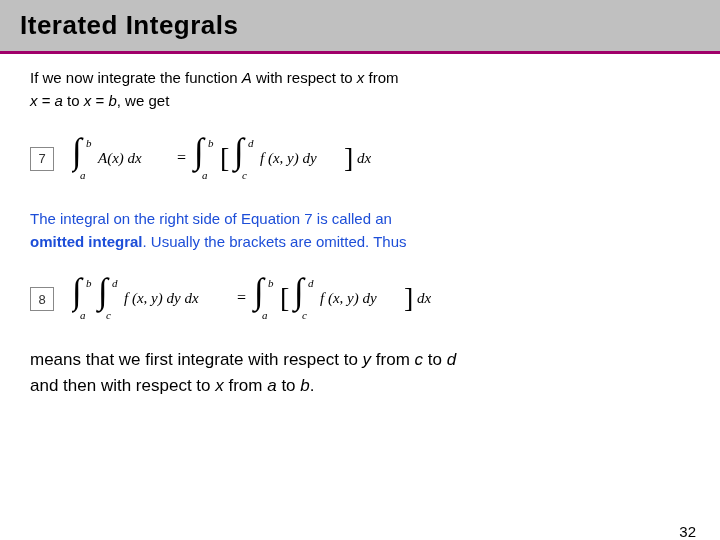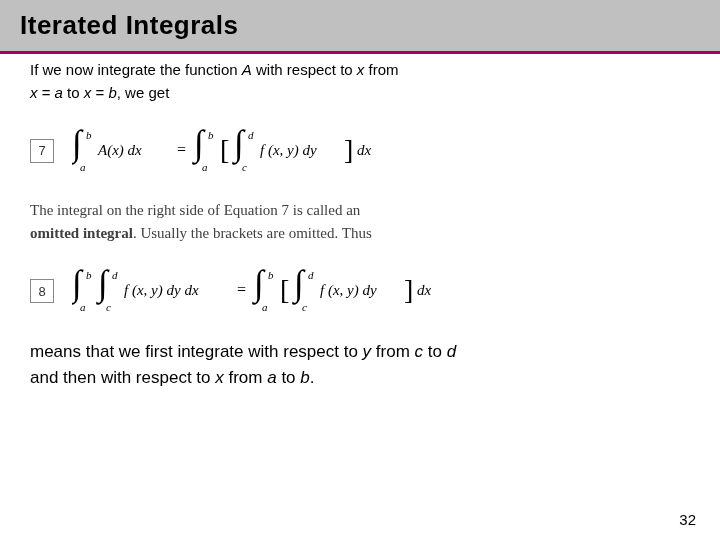--- a/index.html
+++ b/index.html
@@ -23,21 +23,21 @@
     }
 
     .header-title {
       font-size: 26px;
       font-weight: bold;
       color: #000000;
       letter-spacing: 0.5px;
     }
 
     .content {
-      padding: 4px 30px 10px 30px;
+      padding: 12px 30px 10px 30px;
     }
 
     .intro-text {
       font-size: 15px;
       line-height: 1.55;
       margin-bottom: 16px;
       color: #000;
     }
 
     .intro-text i {
@@ -60,38 +60,37 @@
       justify-content: center;
       font-size: 13px;
       color: #333;
       flex-shrink: 0;
     }
 
     .middle-text {
       font-size: 15px;
       line-height: 1.55;
       margin-bottom: 16px;
-      color: #404040;
-      font-family: Liberation Serif, serif;
+      color: #1d4ed8;
     }
 
     .middle-text b {
       font-weight: bold;
     }
 
     .bottom-text {
       font-size: 17px;
       line-height: 1.55;
       color: #000;
       margin-top: 4px;
     }
 
     .page-number {
       position: absolute;
-      bottom: 12px;
+      bottom: 0;
       right: 24px;
       font-size: 15px;
       color: #000;
     }
 
     svg text {
       font-family: 'Times New Roman', Times, serif;
     }
   </style>
 </head>

